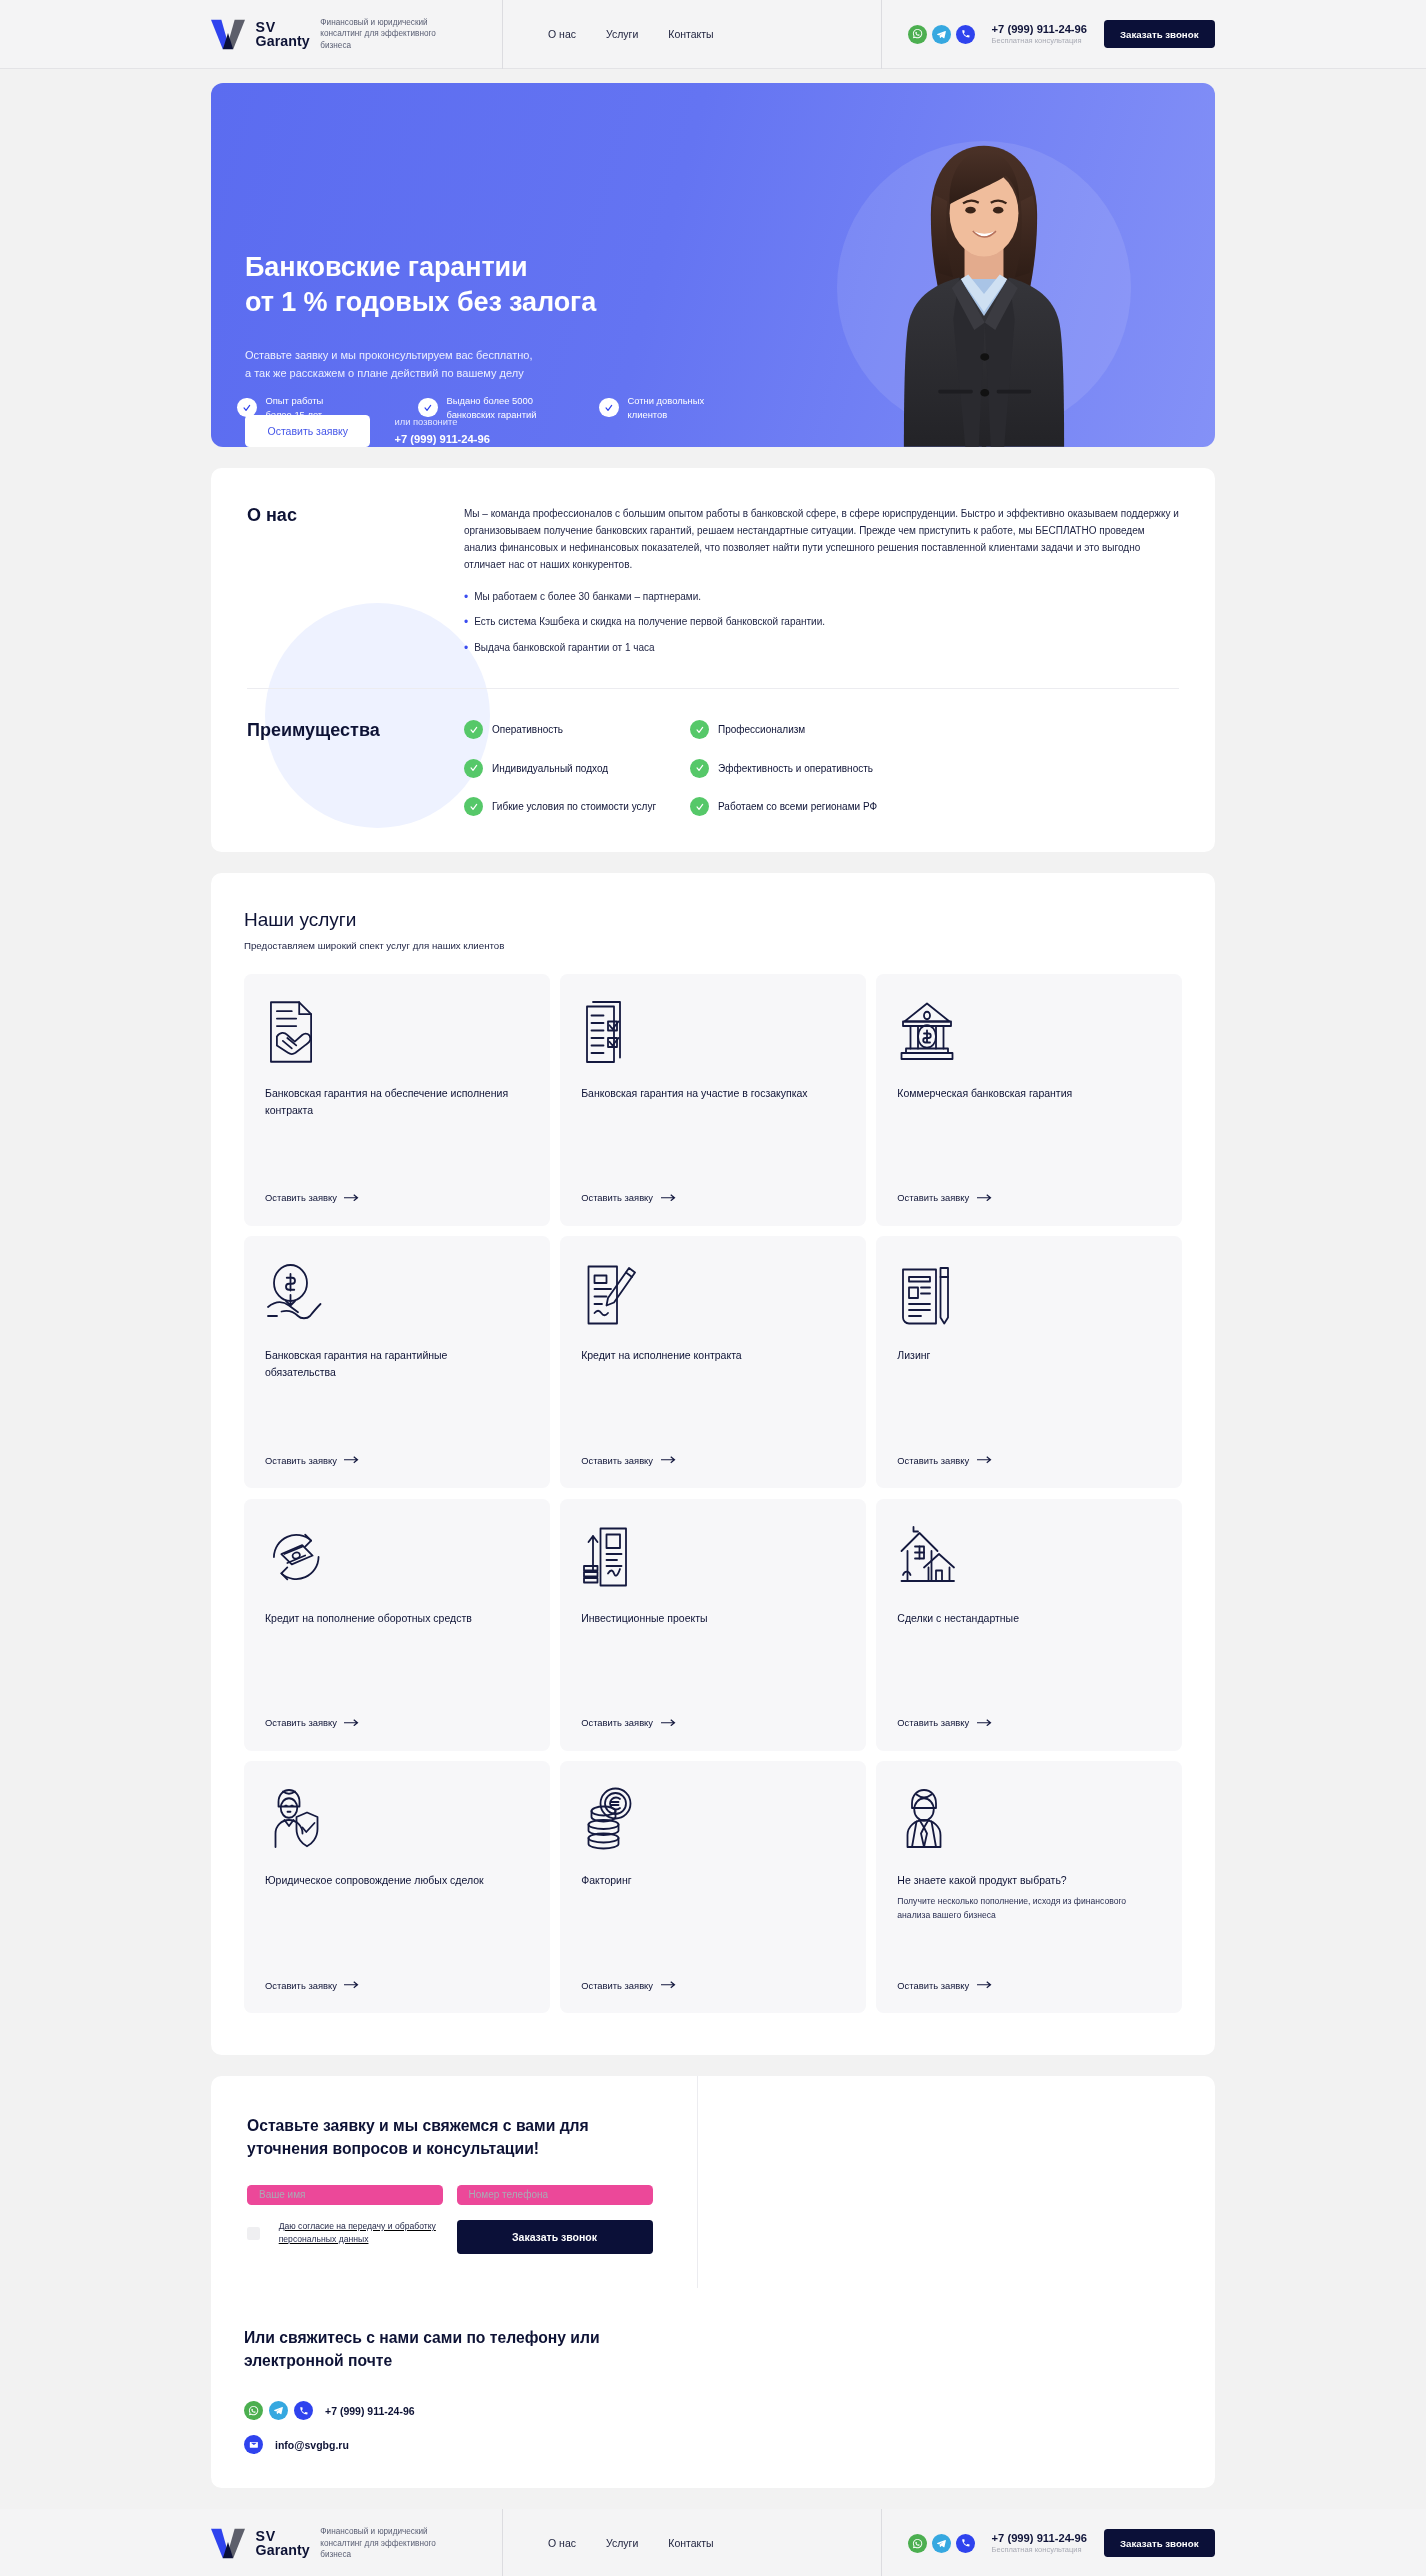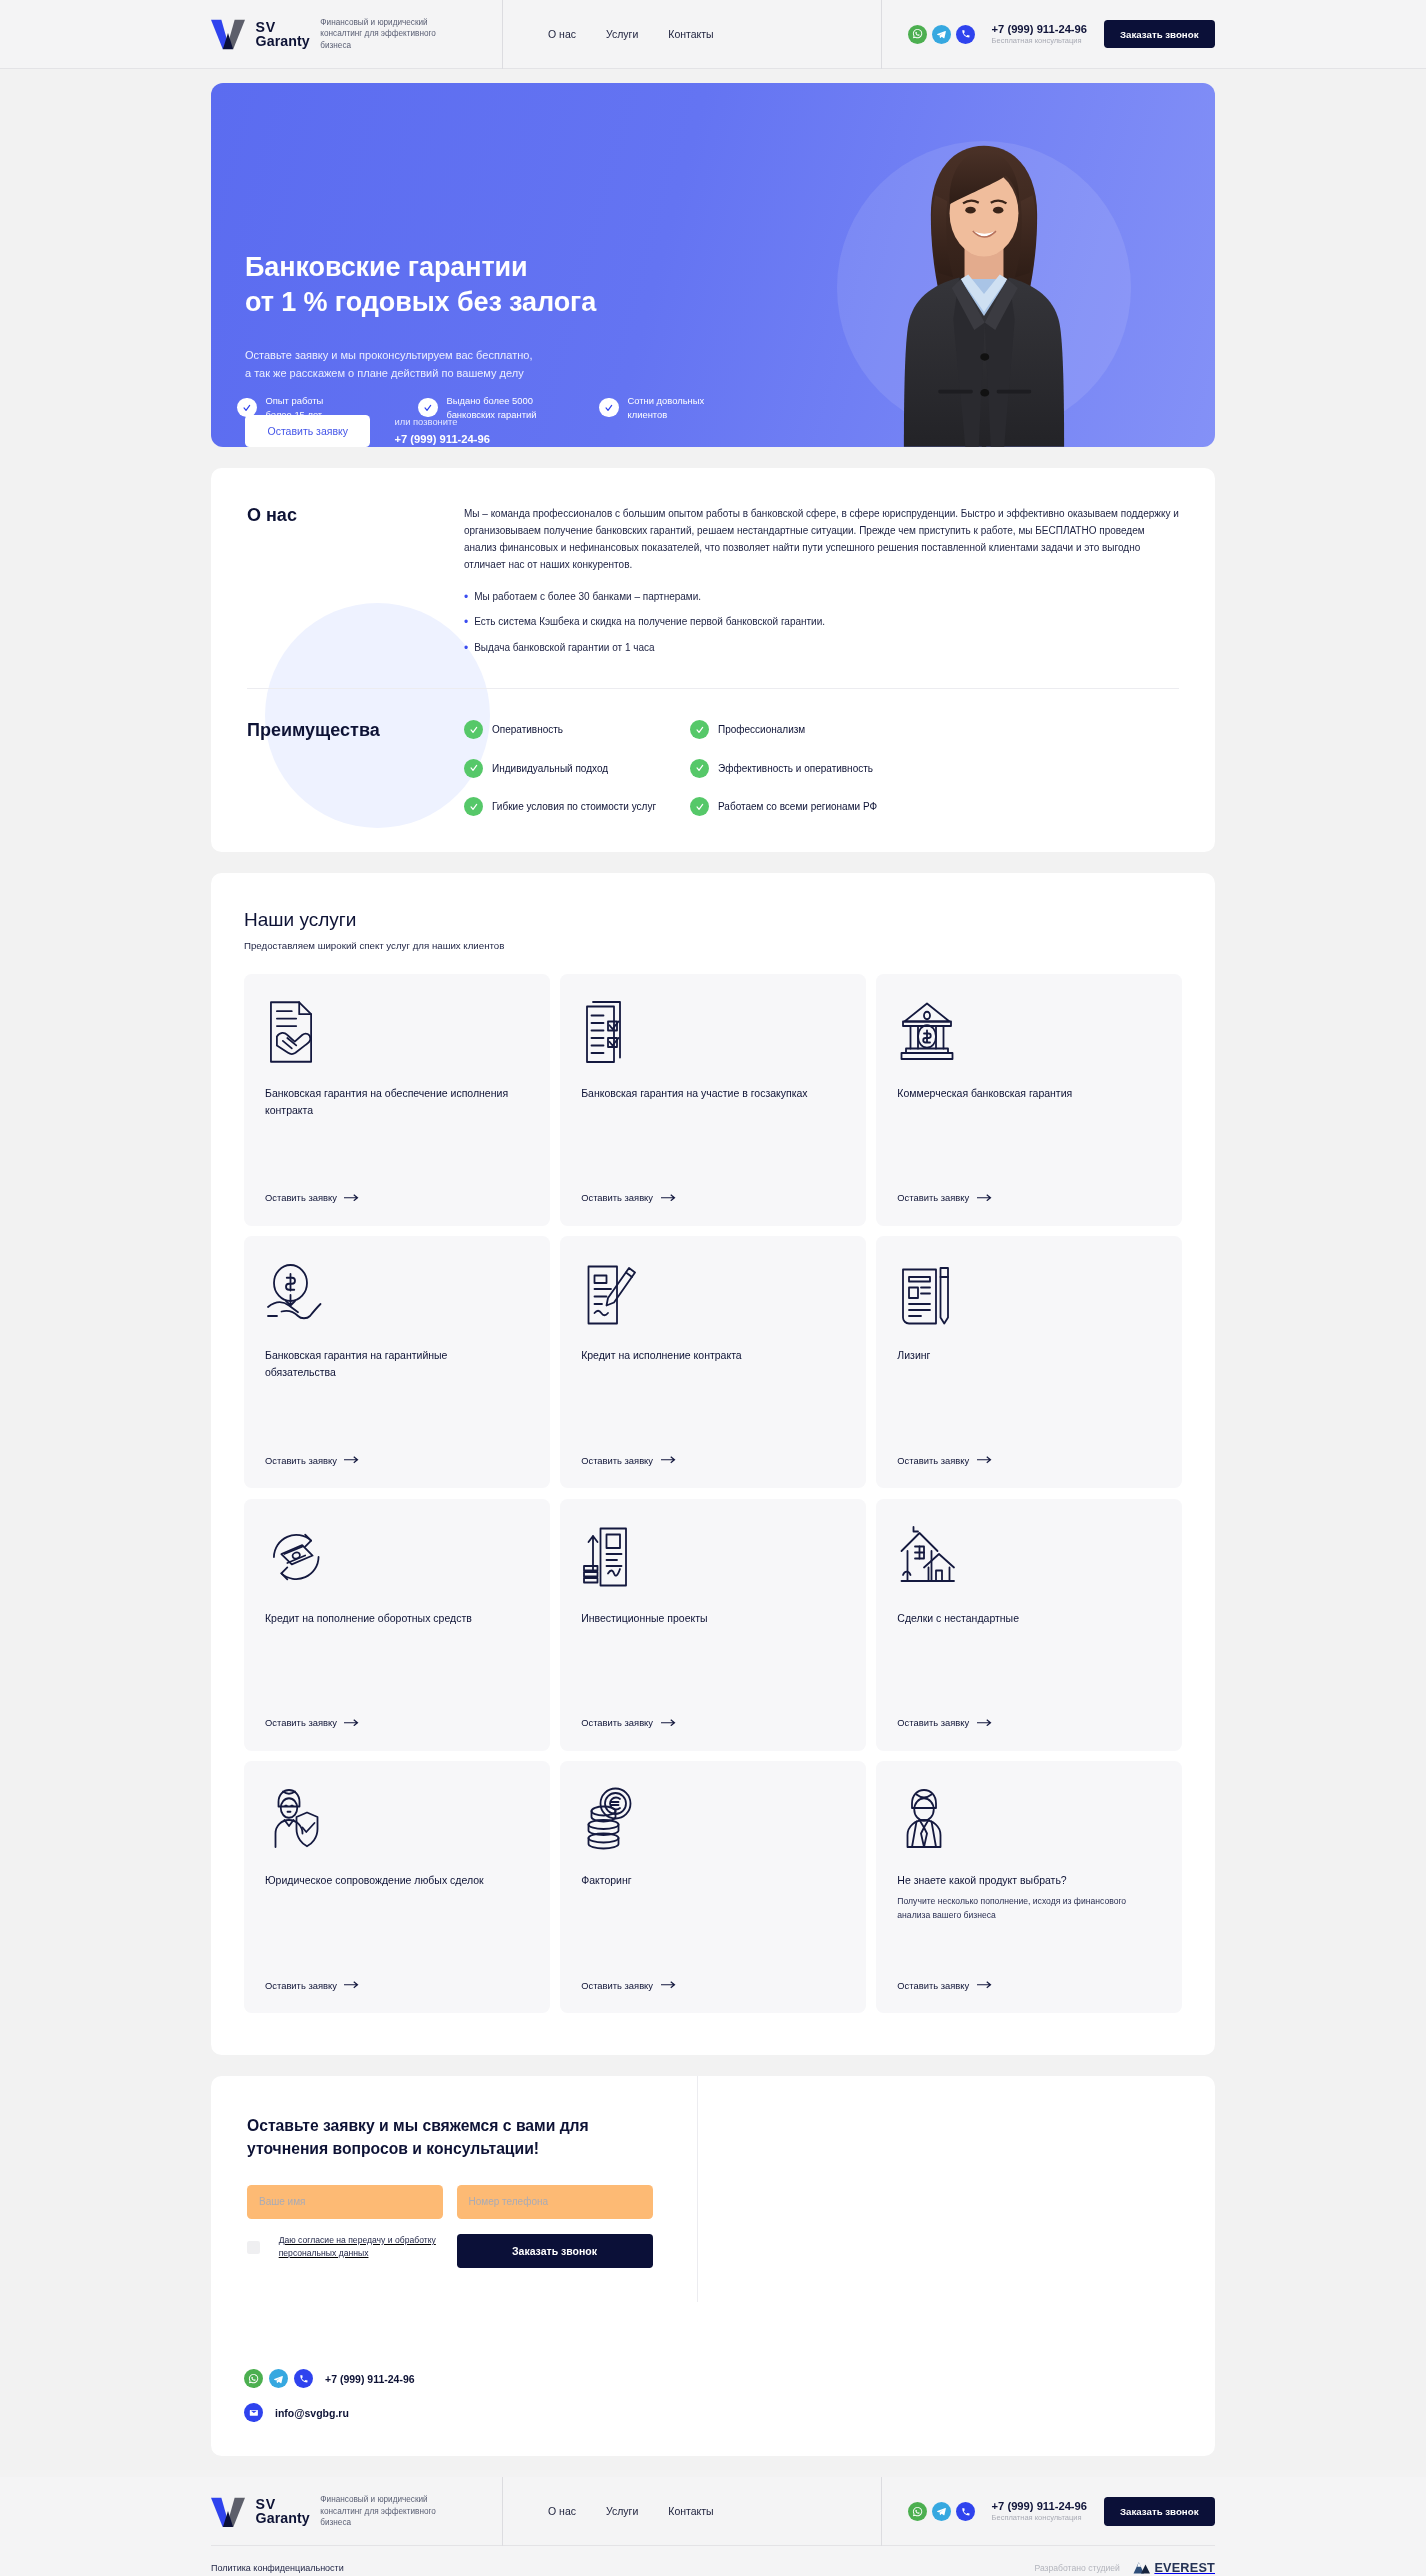--- a/index.html
+++ b/index.html
@@ -295,22 +295,22 @@
     flex-direction: column;
   }
   .cc-left { width: 487px; padding: 39px 36px 34px 36px; border-right: 0.7px solid #ececf0; }
   .cc-right { flex: 1; padding: 39px 36px 34px 33px; }
   .cc-h {
     font-size: 15.7px; font-weight: 700; color: #0d1235; line-height: 1.46;
     max-width: 405px;
   }
   .cc-form { margin-top: 24px; display: flex; gap: 13.5px; }
   .fld {
-    width: 196px; height: 34px;
-    background: #fdba74; border: none; border-radius: 4.5px;
+    width: 196px; height: 20px;
+    background: #ec4899; border: none; border-radius: 4.5px;
     padding: 0 12px;
     font-size: 10px; font-family: inherit; color: #1c2142;
   }
   .fld::placeholder { color: #a9abb5; }
   .cc-row2 { margin-top: 15px; display: flex; gap: 13.5px; align-items: flex-start; }
   .consent { display: flex; gap: 19px; width: 196px; align-items: center; text-decoration: underline; }
   .cbox {
     width: 12.7px; height: 12.7px; border-radius: 2.2px; background: #efeff1;
     flex: 0 0 auto; margin-top: 1.5px; cursor: pointer;
   }
@@ -854,20 +854,21 @@
         <div class="cc-row2">
           <label class="consent">
             <span class="cbox"></span>
             <span class="consent-lbl">Даю согласие на передачу и обработку персональных данных</span>
           </label>
           <button class="btn-submit">Заказать звонок</button>
         </div>
       </div>
 
       <div class="cc-right">
+        <h2 class="cc-h">Или свяжитесь с нами сами по телефону или электронной почте</h2>
         <div class="cc-contacts">
           <div class="cc-line">
             <a class="soc wa" href="#">
               <svg width="11.2" height="11.2" viewBox="0 0 24 24" fill="#fff">
                   <path d="M12 2a10 10 0 00-8.6 15.1L2 22l5-1.3A10 10 0 1012 2zm0 2a8 8 0 11-4.1 14.9l-.4-.2-2.6.7.7-2.5-.3-.4A8 8 0 0112 4zm-3.3 4.2c-.2 0-.5.1-.7.3-.2.3-.8.8-.8 1.9s.8 2.2.9 2.3c.1.2 1.6 2.5 3.9 3.4 1.9.8 2.3.6 2.7.6.4 0 1.3-.5 1.5-1.1.2-.5.2-1 .1-1.1l-.6-.3s-1.1-.6-1.3-.6c-.2-.1-.3-.1-.5.1l-.6.8c-.1.2-.3.2-.5.1-.2-.1-.9-.4-1.7-1.1-.6-.6-1-1.2-1.2-1.4-.1-.2 0-.3.1-.4l.4-.4.2-.4v-.4c0-.1-.5-1.3-.7-1.7-.2-.4-.4-.4-.5-.4h-.4z"></path>
                 </svg>
             </a>
             <a class="soc tg" href="#">
               <svg width="10.5" height="10.5" viewBox="0 0 24 24" fill="#fff">
                   <path d="M21.3 4.3L2.9 11.4c-.9.3-.9 1.5 0 1.8l4.5 1.4 1.7 5.3c.2.7 1.1.9 1.6.3l2.4-2.6 4.6 3.4c.6.4 1.4.1 1.6-.6l3.3-14.6c.2-.8-.6-1.5-1.3-1.2zM9.2 14.5l-.2 3.3-1.2-3.8 9.7-6-8.3 6.5z"></path>

